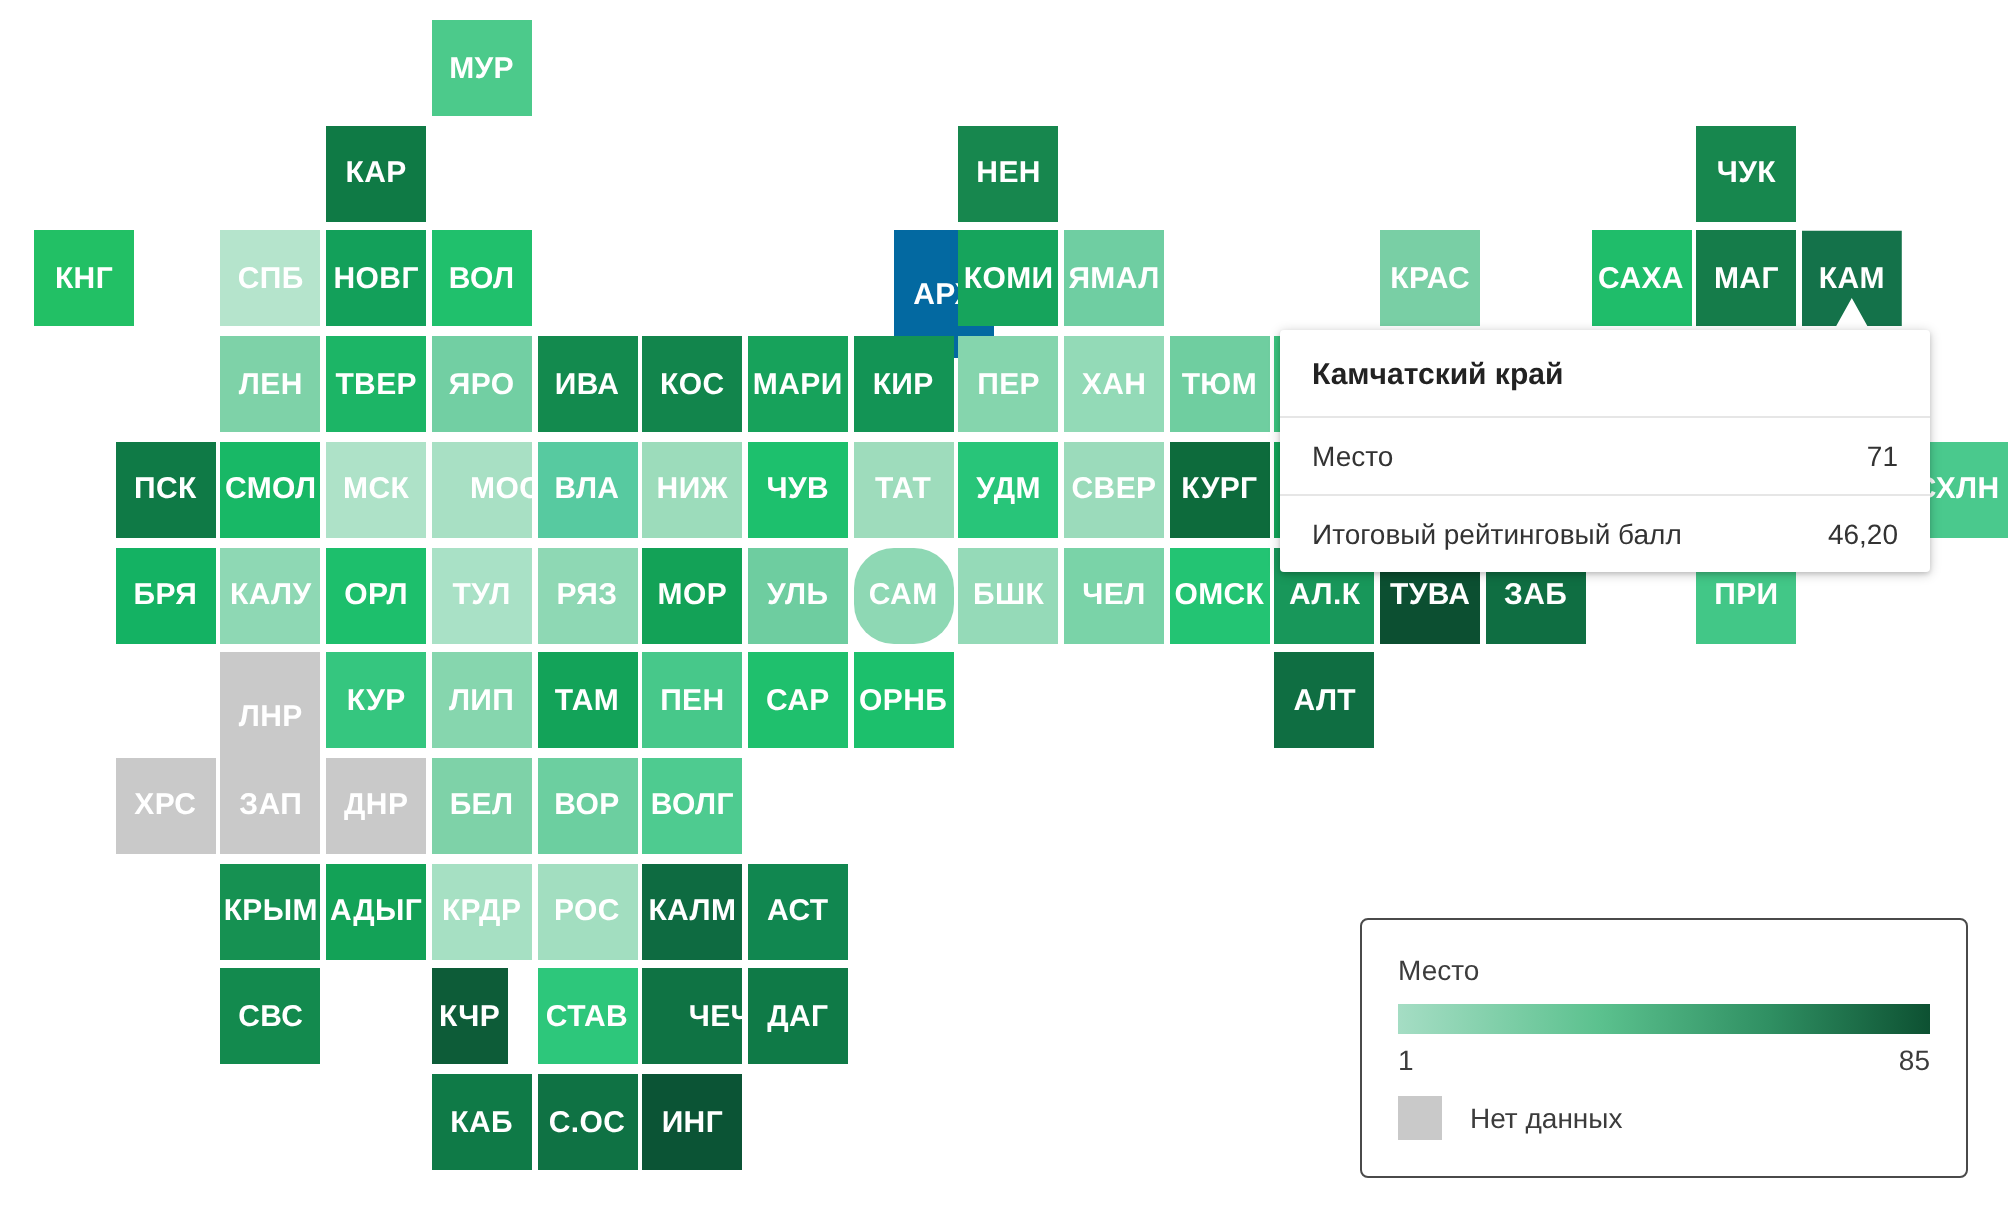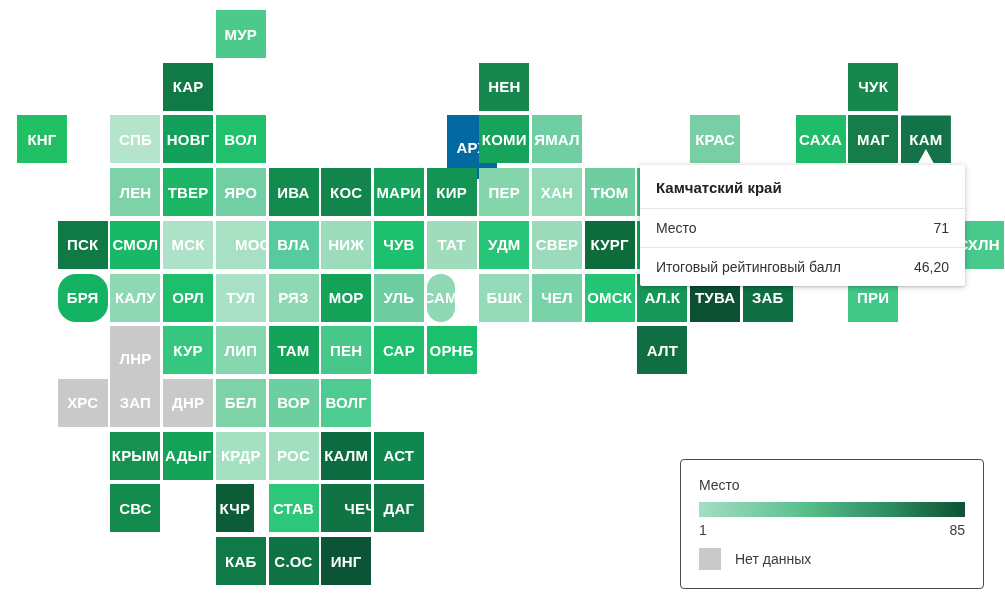--- a/index.html
+++ b/index.html
@@ -243,42 +243,42 @@
     </div>
     <div class="tile" style="left: 584.7px; top: 220.8px; width: 50px; height: 48px; background: rgb(13, 107, 60);">
       <span>КУРГ</span>
     </div>
     <div class="tile" style="left: 637.4px; top: 220.8px; width: 50px; height: 48px; background: rgb(19, 164, 89);">
       <span>НСО</span>
     </div>
     <div class="tile" style="left: 953.6px; top: 220.8px; width: 50px; height: 48px; background: rgb(74, 201, 141);">
       <span>СХЛН</span>
     </div>
-    <div class="tile" style="left: 57.7px; top: 273.5px; width: 50px; height: 48px; background: rgb(20, 178, 99); border-radius: 18px;">
+    <div class="tile" style="left: 57.7px; top: 273.5px; width: 50px; height: 48px; background: rgb(20, 178, 99);">
       <span>БРЯ</span>
     </div>
     <div class="tile" style="left: 110.4px; top: 273.5px; width: 50px; height: 48px; background: rgb(142, 216, 180);">
       <span>КАЛУ</span>
     </div>
     <div class="tile" style="left: 163.1px; top: 273.5px; width: 50px; height: 48px; background: rgb(29, 191, 108);">
       <span>ОРЛ</span>
     </div>
     <div class="tile" style="left: 215.8px; top: 273.5px; width: 50px; height: 48px; background: rgb(169, 225, 198);">
       <span>ТУЛ</span>
     </div>
     <div class="tile" style="left: 268.5px; top: 273.5px; width: 50px; height: 48px; background: rgb(142, 216, 180);">
       <span>РЯЗ</span>
     </div>
     <div class="tile" style="left: 321.2px; top: 273.5px; width: 50px; height: 48px; background: rgb(19, 162, 87);">
       <span>МОР</span>
     </div>
     <div class="tile" style="left: 373.9px; top: 273.5px; width: 50px; height: 48px; background: rgb(110, 205, 160);">
       <span>УЛЬ</span>
     </div>
-    <div class="tile" style="left: 426.6px; top: 273.5px; width: 28px; height: 48px; background: rgb(142, 216, 180); border-radius: 20px;">
+    <div class="tile" style="left: 426.6px; top: 273.5px; width: 50px; height: 48px; background: rgb(142, 216, 180); border-radius: 20px;">
       <span>САМ</span>
     </div>
     <div class="tile" style="left: 479.3px; top: 273.5px; width: 50px; height: 48px; background: rgb(149, 218, 184);">
       <span>БШК</span>
     </div>
     <div class="tile" style="left: 532px; top: 273.5px; width: 50px; height: 48px; background: rgb(122, 211, 168);">
       <span>ЧЕЛ</span>
     </div>
     <div class="tile" style="left: 584.7px; top: 273.5px; width: 50px; height: 48px; background: rgb(35, 196, 115);">
       <span>ОМСК</span>

